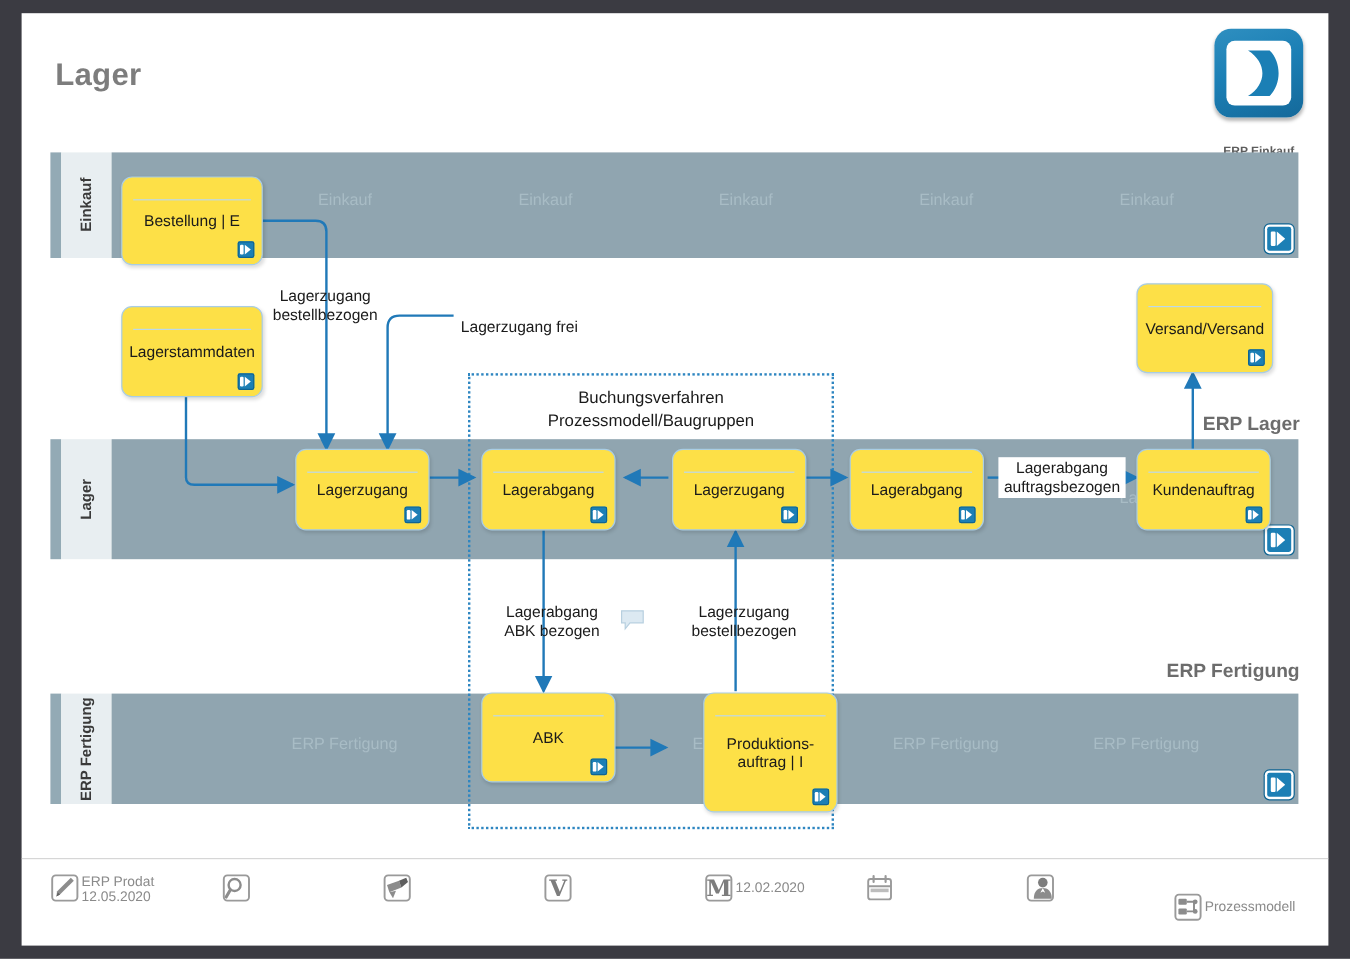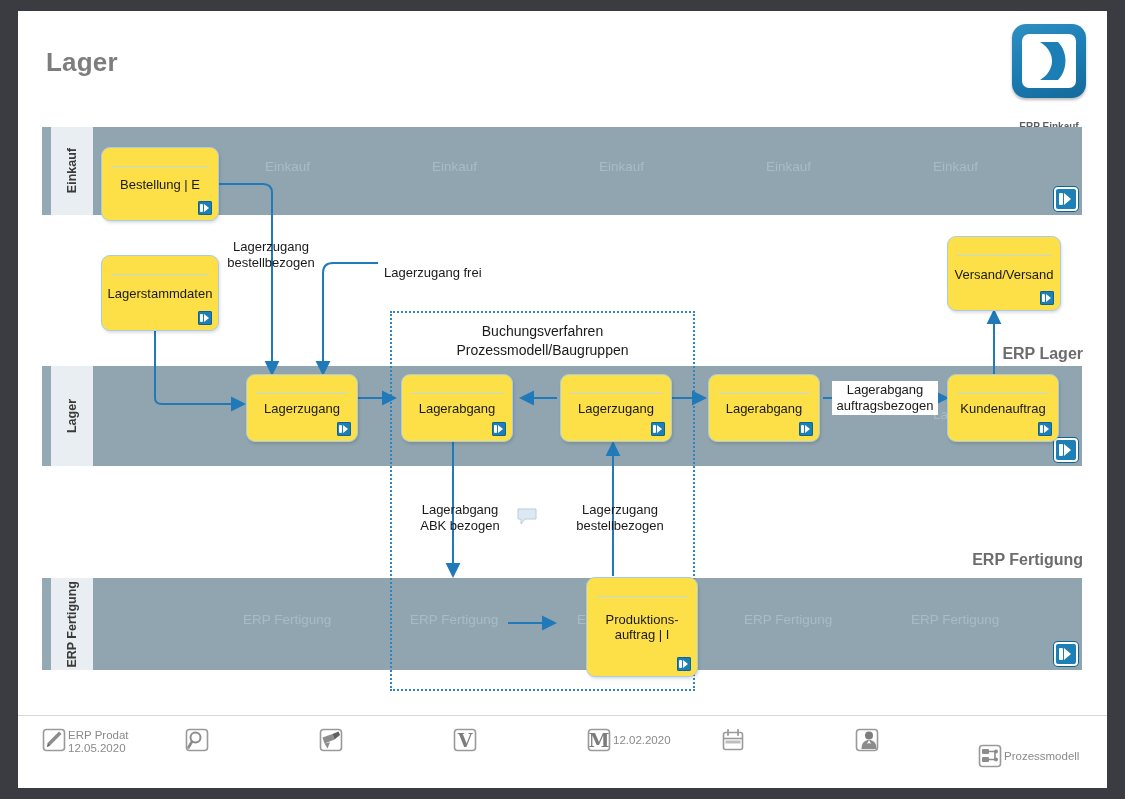--- a/index.html
+++ b/index.html
@@ -286,20 +286,25 @@
     <div class="ctext">Lagerabgang</div>
     <span class="badge"></span>
   </div>
 
   <div class="card" style="left:929px;top:363px;width:112px;height:68px;">
     <div class="rule"></div>
     <div class="ctext">Kundenauftrag</div>
     <span class="badge"></span>
   </div>
 
+  <div class="card" style="left:383px;top:566px;width:112px;height:75px;">
+    <div class="rule"></div>
+    <div class="ctext">ABK</div>
+    <span class="badge"></span>
+  </div>
 
   <div class="card" style="left:568px;top:566px;width:112px;height:100px;">
     <div class="rule"></div>
     <div class="ctext">Produktions-
 auftrag | I</div>
     <span class="badge"></span>
   </div>
 
   <div class="flabel" style="left:188px;top:228px;width:130px;">Lagerzugang
 bestellbezogen</div>

